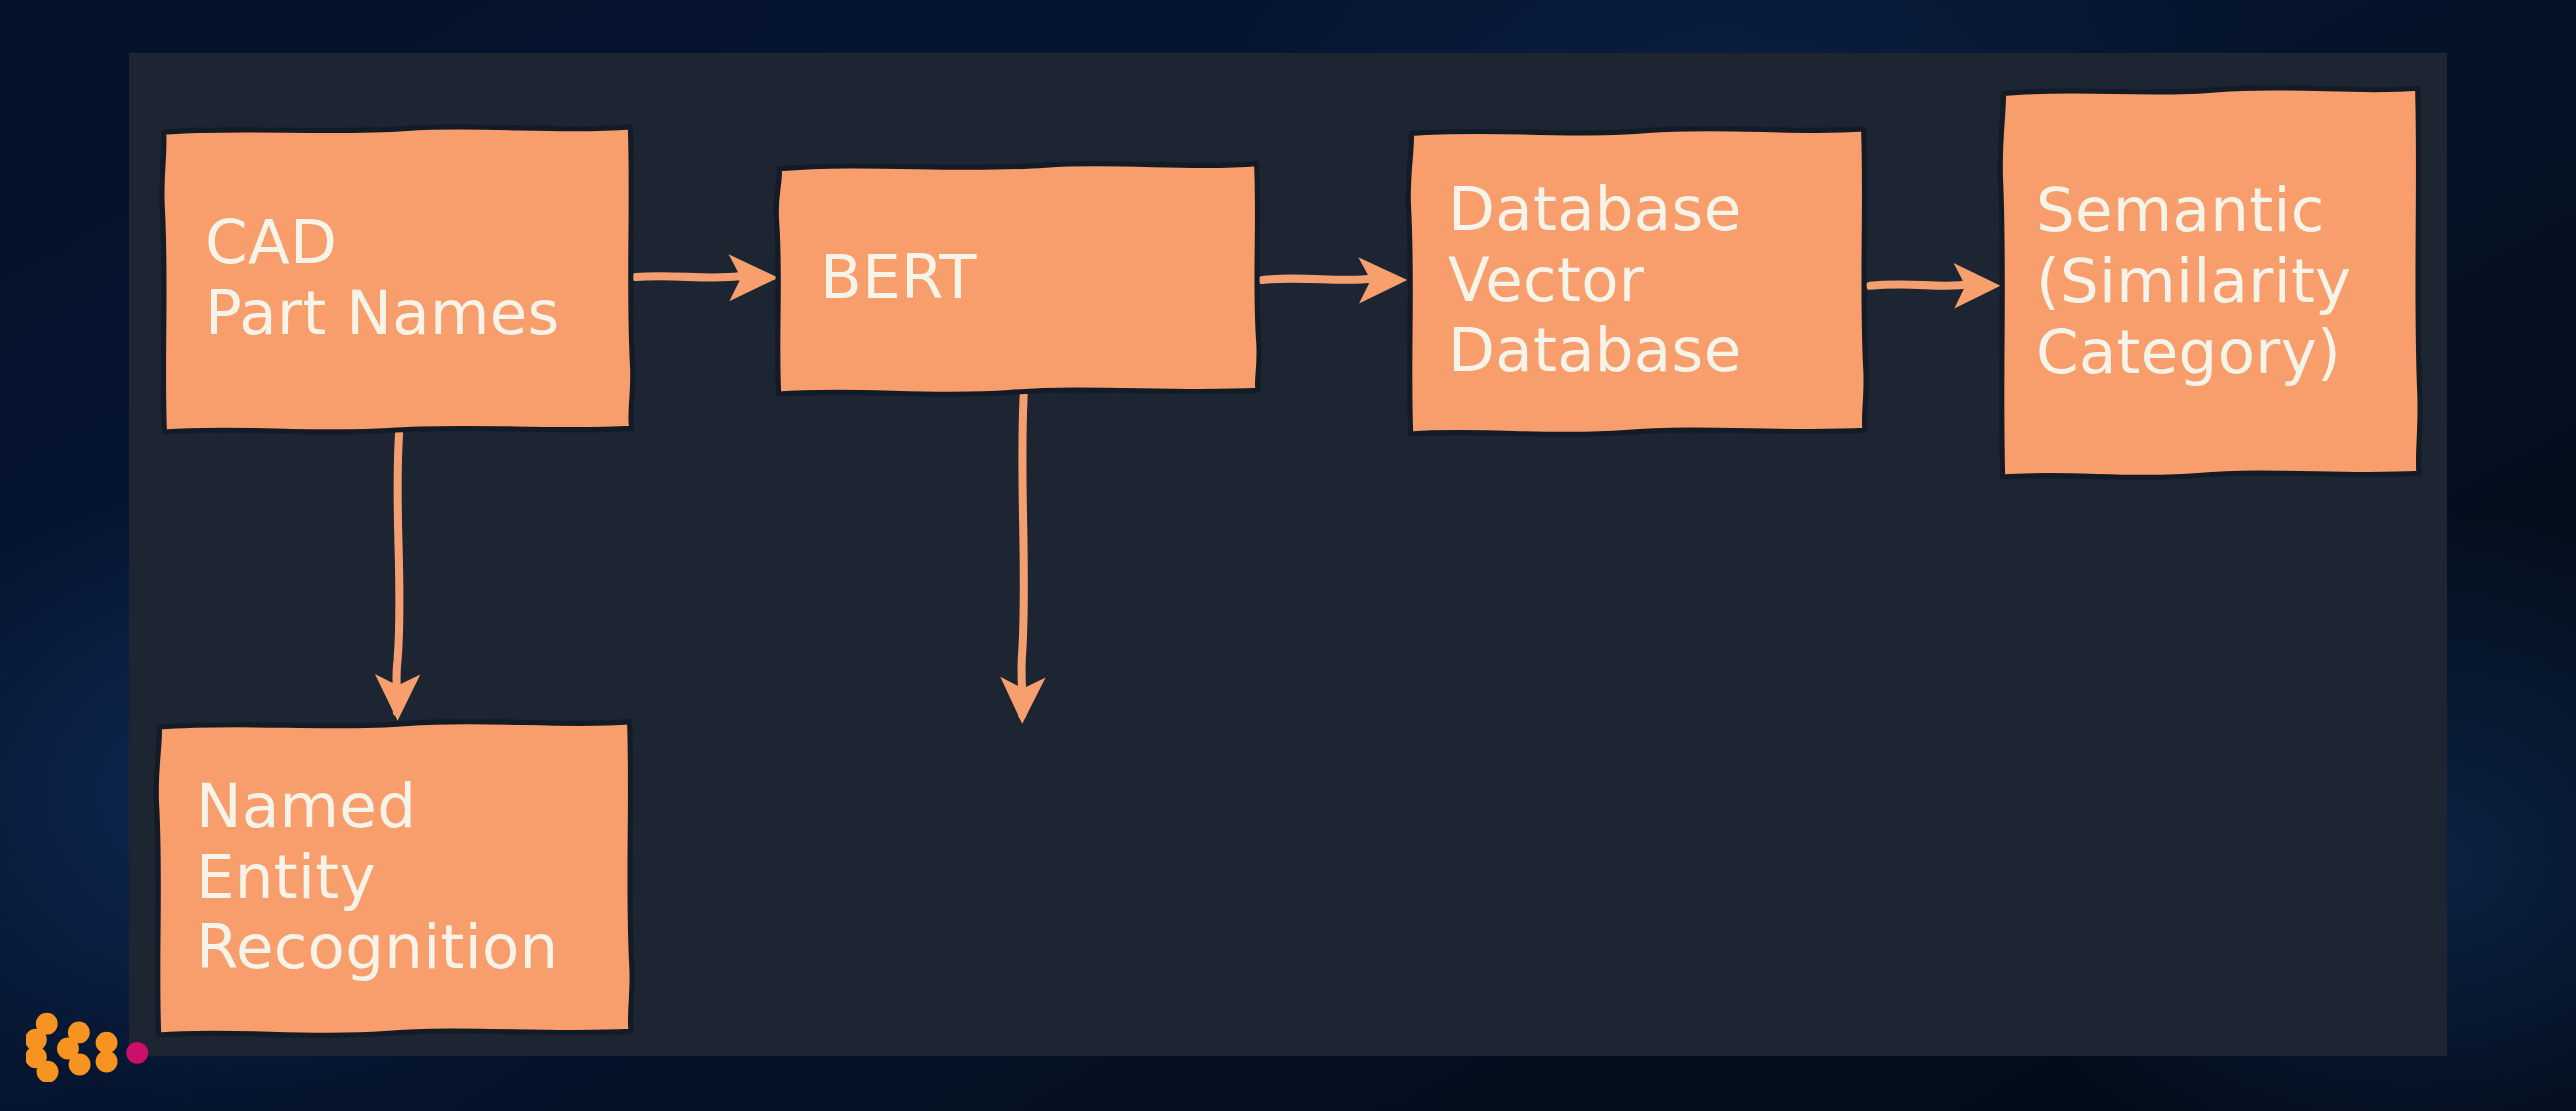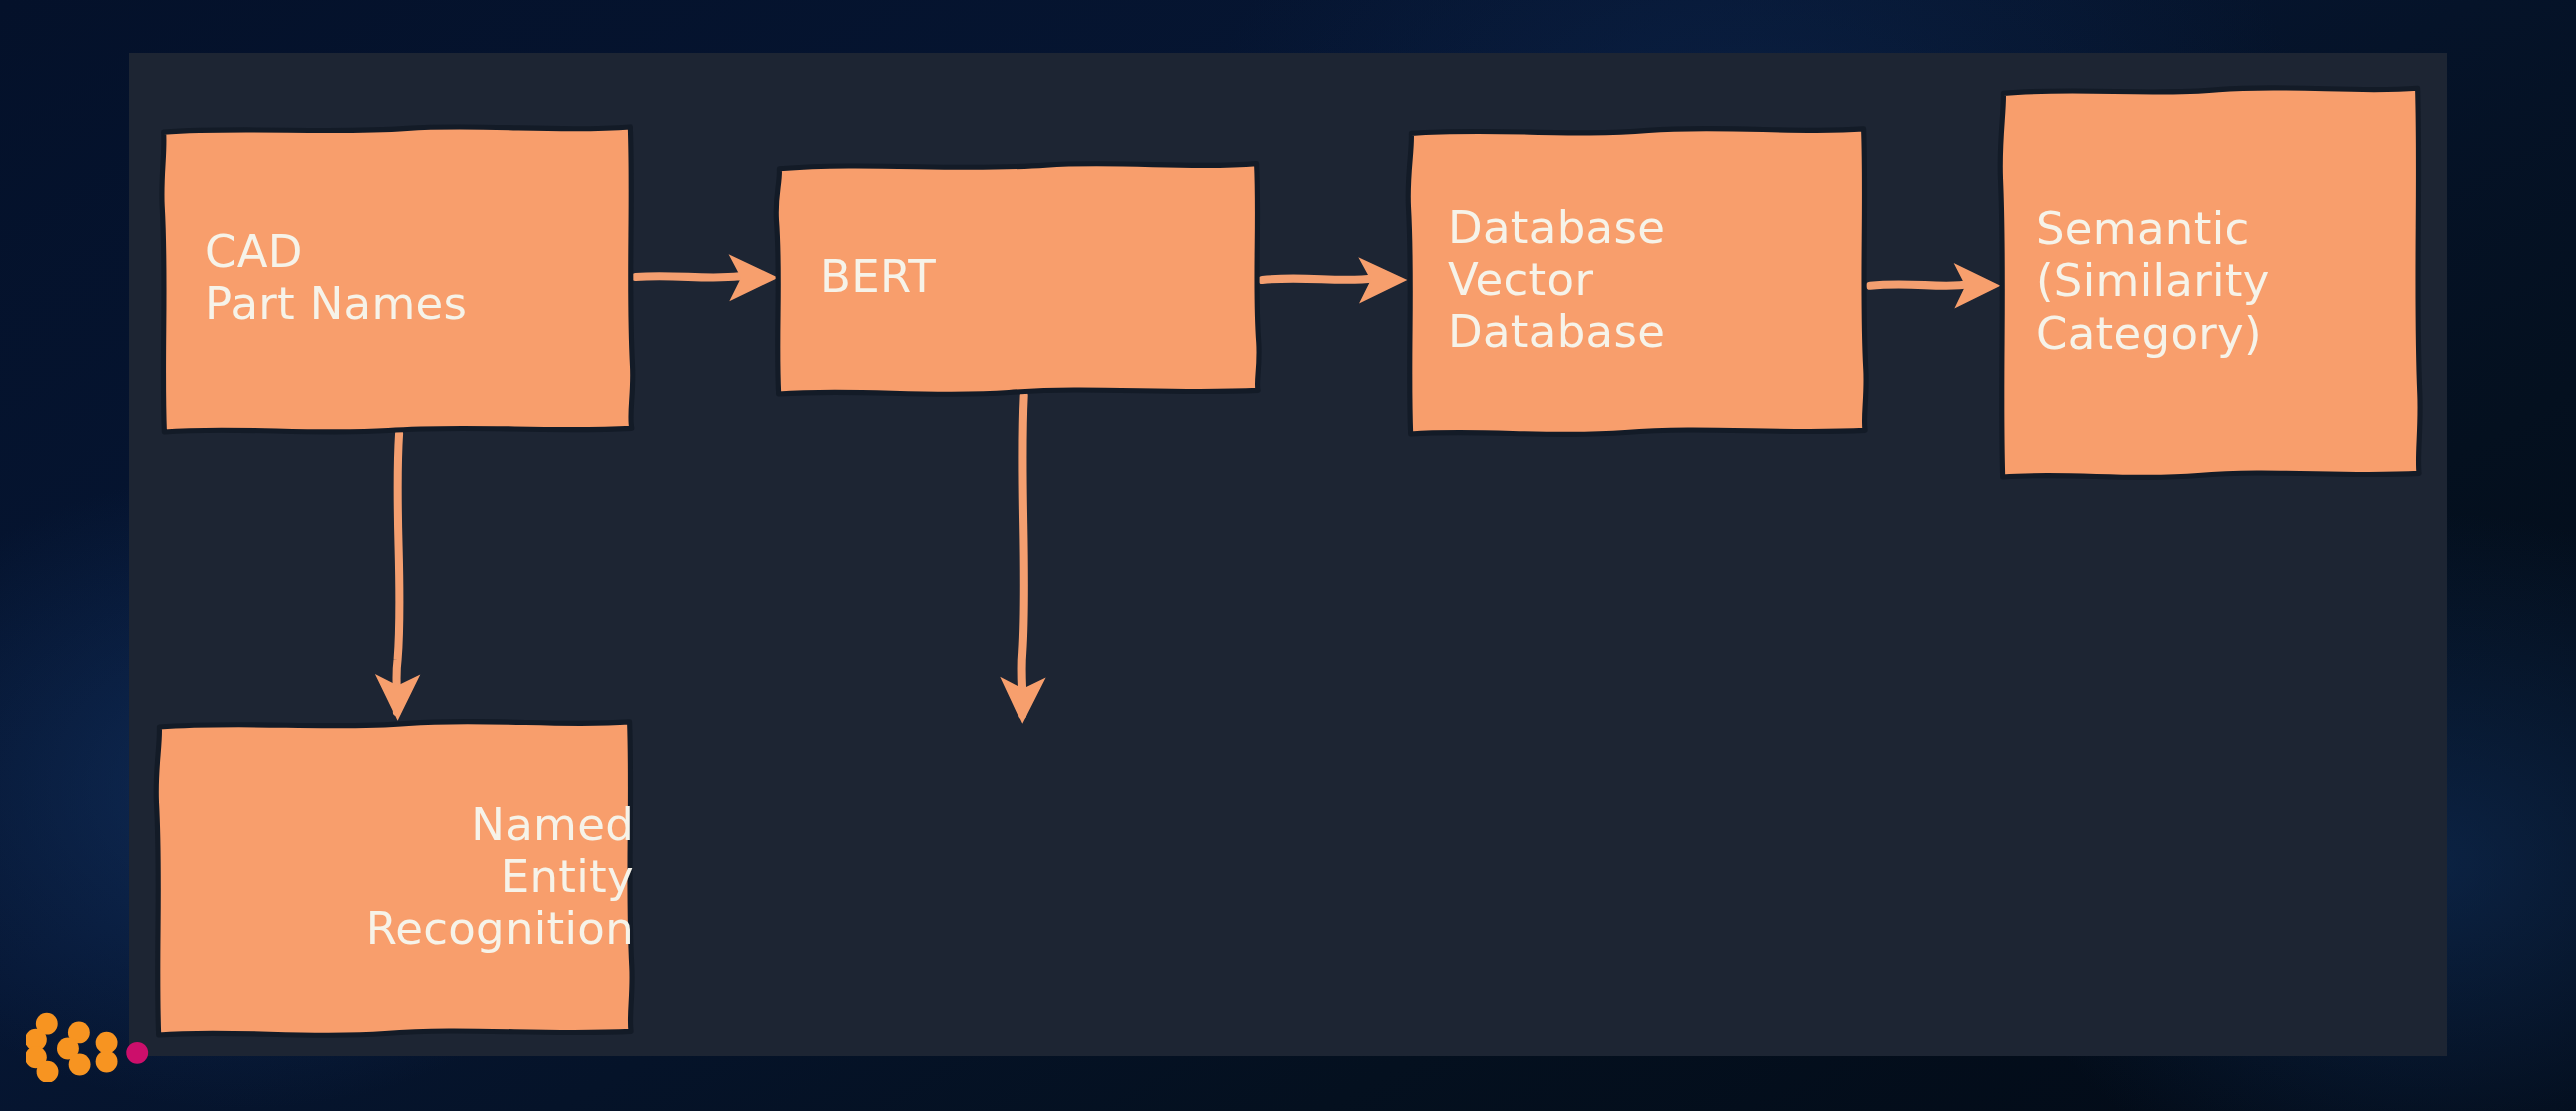--- a/index.html
+++ b/index.html
@@ -22,21 +22,21 @@
     background:#1d2533;
   }
   .node{position:absolute;}
   .node svg{position:absolute;left:0;top:0;overflow:visible;}
   .lbl{
     position:absolute;left:0;top:0;width:100%;height:100%;
     display:flex;flex-direction:column;justify-content:center;
     box-sizing:border-box;
     color:#f6f3e9;
     font-family:"DejaVu Sans", sans-serif;
-    font-size:45px;
+    font-size:61px;
     line-height:1.16;
     letter-spacing:0.3px;
     -webkit-font-smoothing:antialiased;
   }
   .lbl span{display:block;white-space:nowrap;}
   .edge{position:absolute;left:0;top:0;width:2576px;height:1112px;pointer-events:none;}
   #logo{position:absolute;left:26px;top:1012px;width:132px;height:70px;}
 </style>
 </head>
 <body>
@@ -126,21 +126,21 @@
     </div>
   </div>
 
   <div class="node" style="left:155px;top:719px;width:479px;height:316px;">
     <svg width="479" height="316" viewBox="0 0 654 432" preserveAspectRatio="none">
       <path d="M6 11 C 124 2, 236 15, 346 6 C 448 -2, 556 11, 648 4
                C 652 114, 645 226, 651 338 C 653 376, 647 406, 650 427
                C 532 433, 422 421, 314 430 C 208 438, 104 424, 5 432
                C 1 328, 8 220, 2 114 C 0 68, 7 38, 6 11 Z" fill="#f89e6c" stroke="#131b27" stroke-width="7" stroke-linejoin="round"></path>
     </svg>
-    <div class="lbl" style="padding-left:41px;text-align:right;">
+    <div class="lbl" style="padding-left:41px;">
       <span>Named</span>
       <span>Entity</span>
       <span>Recognition</span>
     </div>
   </div>
 
 
   <svg id="logo" viewBox="0 0 180 96">
     <g fill="#f79421">
       <circle cx="28" cy="16" r="15"></circle>

